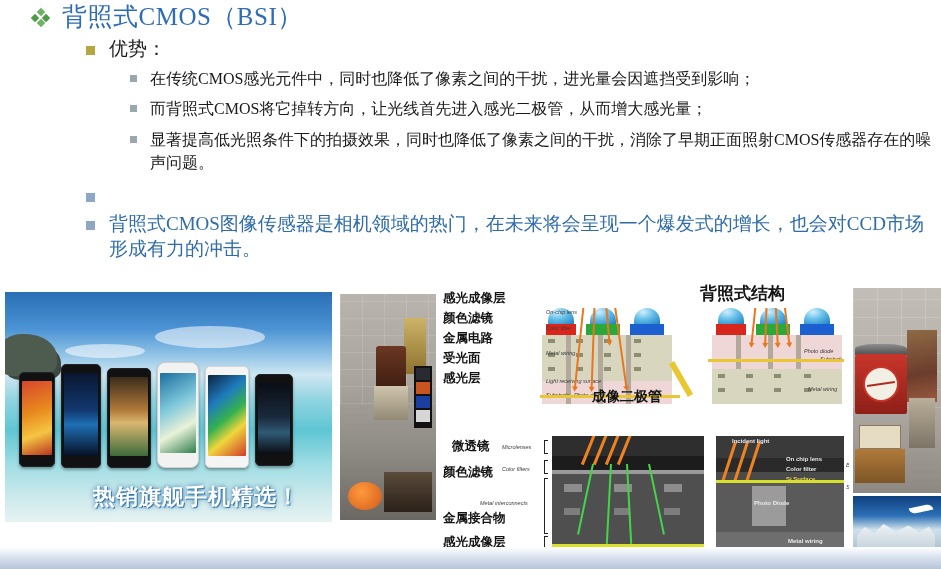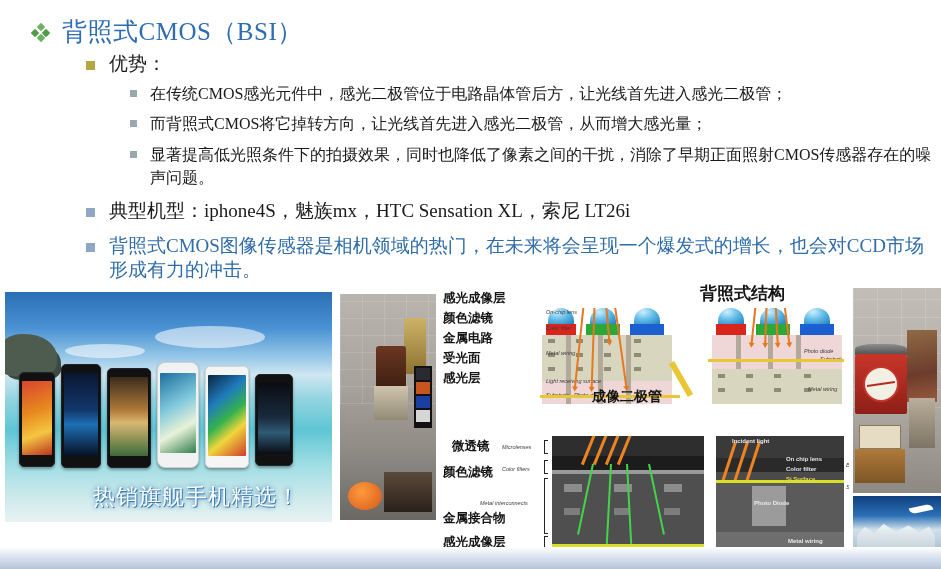--- a/index.html
+++ b/index.html
@@ -13,21 +13,21 @@
 
   
   .footer-band {
     position: absolute; left: 0; bottom: 0; width: 941px; height: 22px;
     background: linear-gradient(to bottom, #ffffff 0%, #dbe3ef 45%, #b7c4d8 100%);
   }
 
   
   .slide-text { position: absolute; left: 0; top: 0; width: 941px; }
 
-  .title-row { display: flex; align-items: flex-start; padding: 18px 0 0 32px; }
+  .title-row { display: flex; align-items: flex-start; padding: 3px 0 0 32px; }
   .diamond-bullet { width: 17px; height: 17px; position: relative; margin: 6px 13px 0 0; flex: 0 0 auto; }
   .diamond-bullet i {
     position: absolute; width: 6px; height: 6px; background: #4f9c48;
     transform: rotate(45deg);
   }
   .diamond-bullet i:nth-child(1){ left: 5.5px; top: 0; background:#6cb263;}
   .diamond-bullet i:nth-child(2){ left: 0; top: 5.5px; background:#4f9c48;}
   .diamond-bullet i:nth-child(3){ left: 11px; top: 5.5px; background:#4f9c48;}
   .diamond-bullet i:nth-child(4){ left: 5.5px; top: 11px; background:#6cb263;}
   .title-text { font-size: 25px; color: #2e6cb4; letter-spacing: .5px; line-height: 1.1; }
@@ -70,21 +70,21 @@
   .banner .c2 { left: 60px; top: 52px; width: 80px; height: 14px; }
   .banner .hdr {
     position: absolute; left: 12px; top: 12px;
     font-family: "Liberation Sans", sans-serif; font-weight: bold;
     font-size: 23px; color: #ffffff; letter-spacing: 1px;
     text-shadow: 0 0 5px #1f4f86, 1px 1px 0 #2f6fae;
     white-space: nowrap;
   }
   .banner .ftr {
     position: absolute; left: 88px; bottom: 10px;
-    font-family: "Liberation Sans", sans-serif; font-weight: normal;
+    font-family: "Liberation Sans", sans-serif; font-weight: bold;
     font-size: 22px; color: #ffffff; letter-spacing: 1px;
     text-shadow: 0 0 5px #2b6ea6, 1px 1px 0 #3a80bb;
     white-space: nowrap;
   }
   .phones { position:absolute; left: 6px; top: 68px; width: 320px; height: 108px; }
   .ph {
     position: absolute; border-radius: 5px; border: 1.5px solid #20242a;
     background: #111; box-shadow: 0 2px 3px rgba(0,0,0,.35);
     overflow: hidden;
   }
@@ -236,34 +236,33 @@
     <span class="title-text">背照式CMOS（BSI）</span>
   </div>
 
   <div class="lvl2-row">
     <span class="sq-olive"></span>
     <span class="lvl2-text">优势：</span>
   </div>
 
   <div class="lvl3-row">
     <span class="sq-gray"></span>
-    <span class="lvl3-text">在传统CMOS感光元件中，感光二极管位于电路晶体管后方，让光线首先进入感光二极管；</span>
+    <span class="lvl3-text">在传统CMOS感光元件中，同时也降低了像素之间的干扰，进光量会因遮挡受到影响；</span>
   </div>
   <div class="lvl3-row">
     <span class="sq-gray"></span>
     <span class="lvl3-text">而背照式CMOS将它掉转方向，让光线首先进入感光二极管，从而增大感光量；</span>
   </div>
   <div class="lvl3-row">
     <span class="sq-gray"></span>
     <span class="lvl3-text">显著提高低光照条件下的拍摄效果，同时也降低了像素之间的干扰，消除了早期正面照射CMOS传感器存在的噪声问题。</span>
   </div>
 
   <div class="lvl2b-row">
     <span class="sq-blue"></span>
-    <span class="lvl2b-text">典型机型：iphone4S，魅族mx，HTC Sensation XL，索尼 LT26i</span>
   </div>
   <div class="lvl2b-row">
     <span class="sq-blue"></span>
     <span class="lvl2b-text accent">背照式CMOS图像传感器是相机领域的热门，在未来将会呈现一个爆发式的增长，也会对CCD市场形成有力的冲击。</span>
   </div>
 
 </div>
 
 <div class="image-strip">
 

